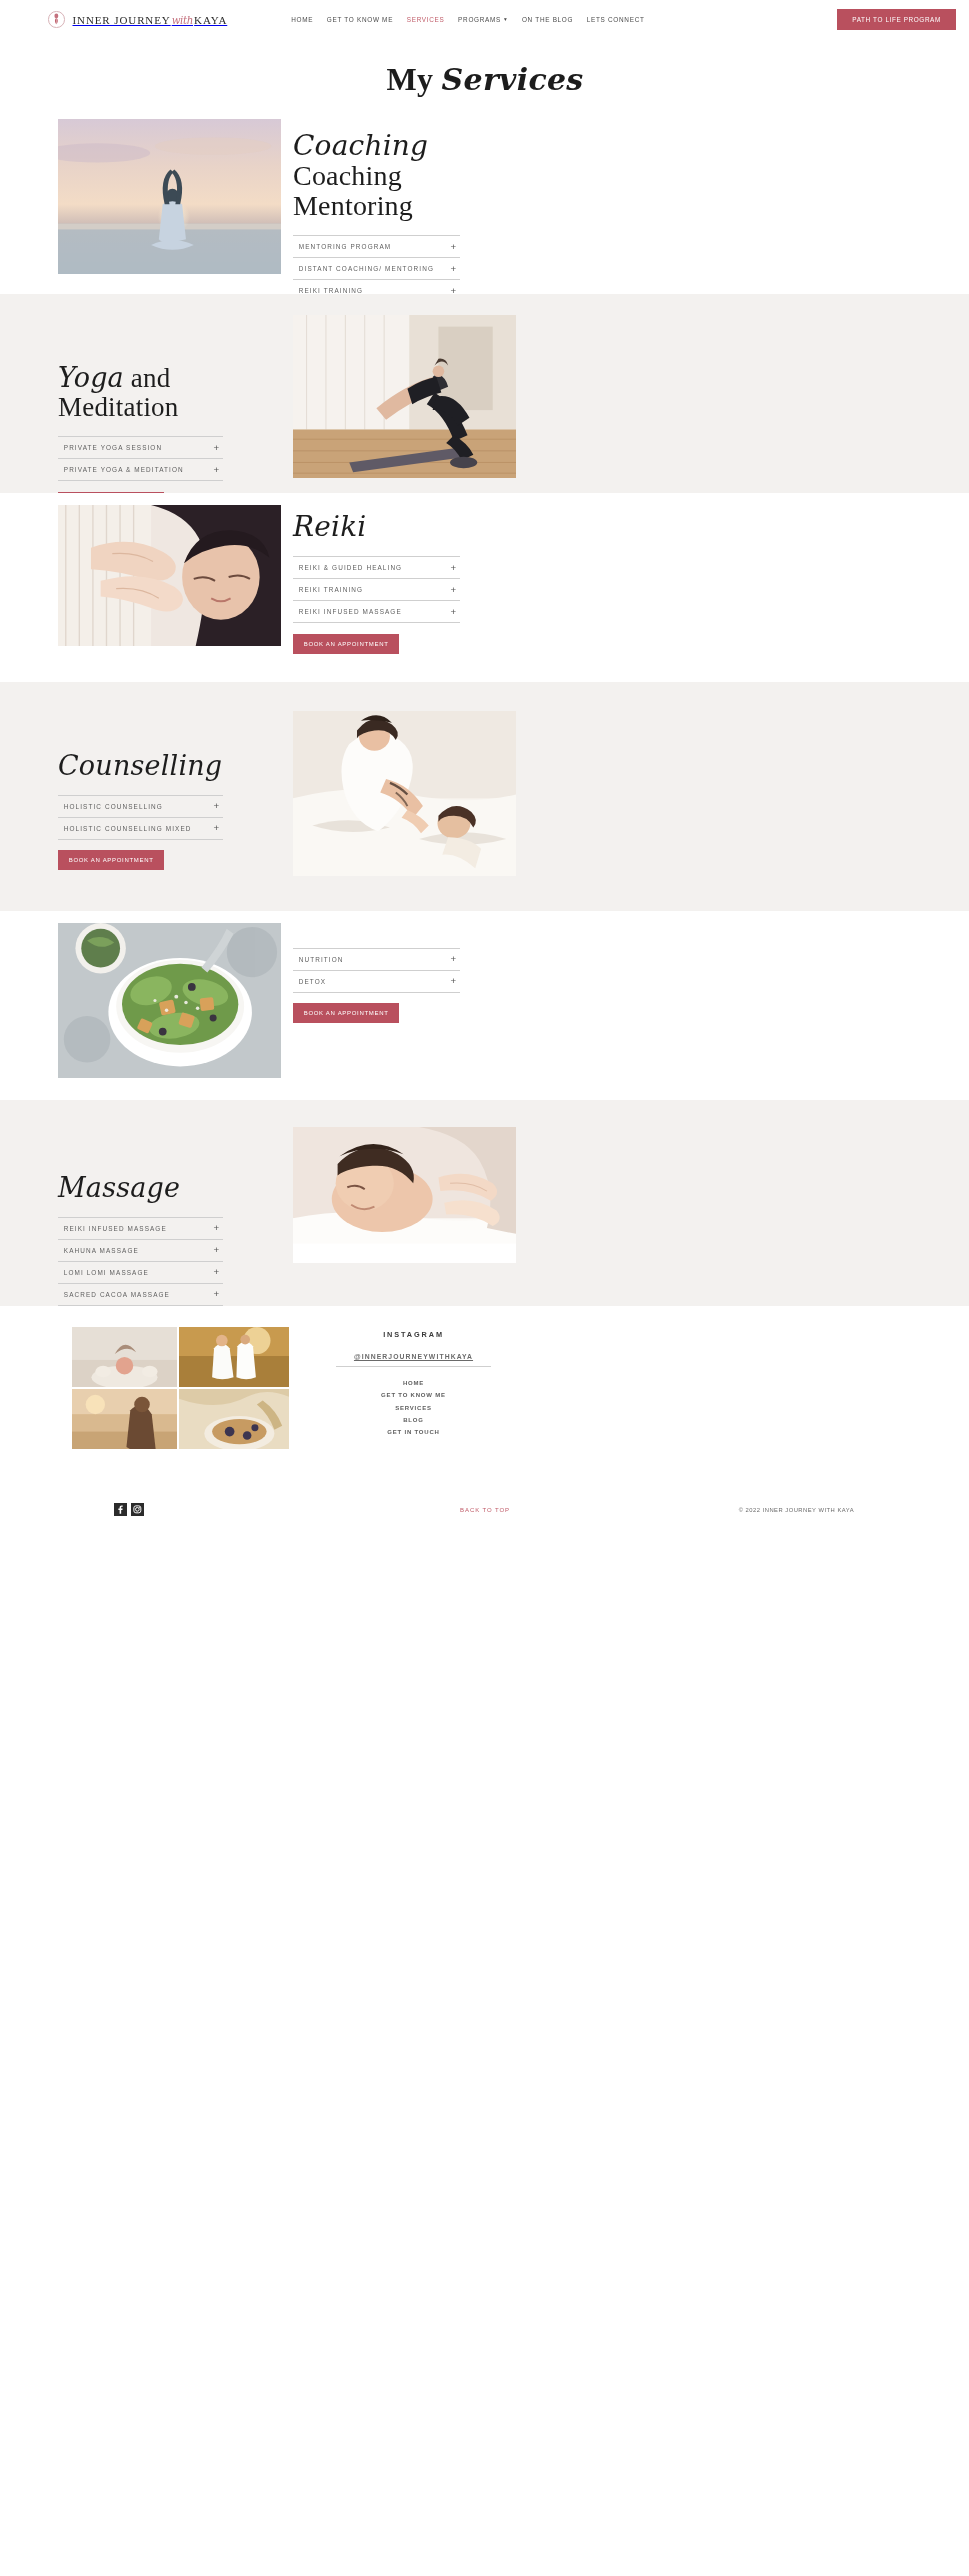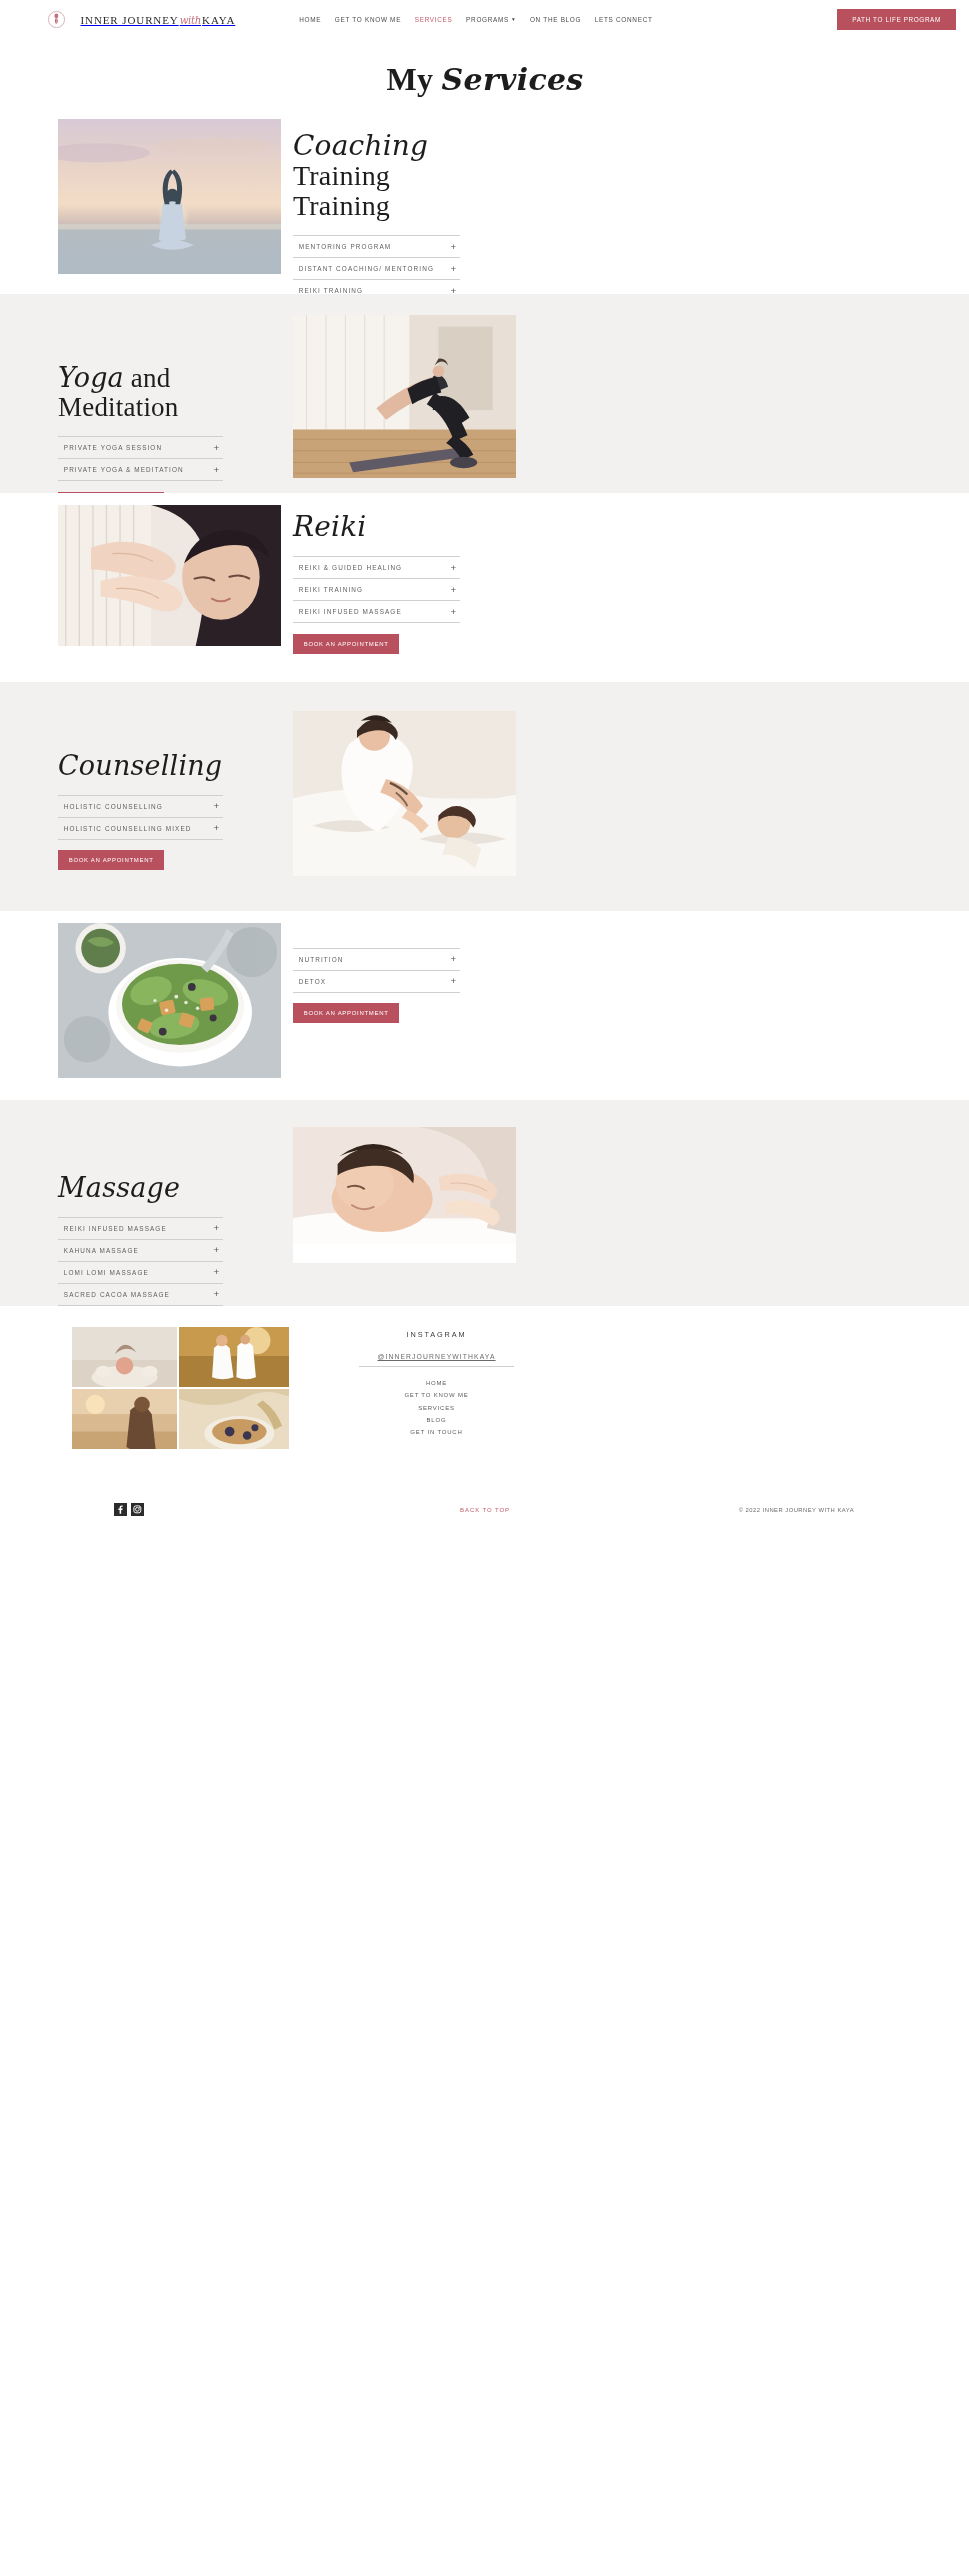--- a/index.html
+++ b/index.html
@@ -11,21 +11,21 @@
   body { width: 970px; height: 2576px; position: relative; overflow: hidden; }
 
   
   .site-header {
     height: 39px;
     display: flex;
     align-items: center;
     background: #ffffff;
     padding: 0 13.6px 0 48px;
   }
-  .brand { display: flex; align-items: center; gap: 16px; }
+  .brand { display: flex; align-items: center; gap: 8px; }
   .brand-mark {
     width: 16.5px; height: 16.5px; border-radius: 50%;
     border: 1px solid #d8b3b8;
     display: flex; align-items: center; justify-content: center;
     flex: 0 0 auto;
   }
   .brand-mark svg { display:block; }
   .brand-text {
     font-family: "Liberation Serif", serif;
     font-size: 11px;
@@ -257,21 +257,21 @@
         <g fill="#3c4a55">
           <ellipse cx="118" cy="80" rx="7" ry="8"></ellipse>
           <path d="M108 88 q10 -6 20 0 l4 36 q-24 6 -28 0 Z" fill="#c7d3e0"></path>
           <path d="M110 88 q-6 -26 6 -36 l3 3 q-9 9 -4 33 Z"></path>
           <path d="M126 88 q6 -26 -6 -36 l-3 3 q9 9 4 33 Z"></path>
           <path d="M96 130 q22 -10 44 0 q-22 10 -44 0 Z" fill="#c7d3e0"></path>
         </g>
       </svg>
     </div>
     <div class="sec-content" style="left:293px; top:11.6px; width:167px;">
-      <h2 class="sec-heading h-lg"><em>Coaching</em><span> Training Training</span></h2>
+      <h2 class="sec-heading h-lg"><em>Coaching</em><span> Coaching Mentoring</span></h2>
       <div class="accordion">
         <div class="acc-item">
             <span class="acc-label">MENTORING PROGRAM</span>
             <span class="acc-plus">+</span>
           </div>
         <div class="acc-item">
             <span class="acc-label">DISTANT COACHING/ MENTORING</span>
             <span class="acc-plus">+</span>
           </div>
         <div class="acc-item">
@@ -575,21 +575,21 @@
         <g fill="#3c3550">
             <circle cx="52" cy="44" r="5"></circle>
             <circle cx="70" cy="48" r="4.4"></circle>
             <circle cx="78" cy="40" r="3.6"></circle>
           </g>
         <path d="M86 12 q14 10 20 26 l-8 4 q-6 -16 -18 -26 Z" fill="#cdb584"></path>
       </svg>
     </div>
   </div>
 
-  <div class="footer-right" style="left:359px; top:24px; width:155px;">
+  <div class="footer-right" style="left:336px; top:24px; width:155px;font-weight:bold;">
     <div class="ig-title">INSTAGRAM</div>
     <a class="ig-handle" href="#">@INNERJOURNEYWITHKAYA</a>
     <nav class="footer-links">
       <a class="footer-link" href="#">HOME</a>
       <a class="footer-link" href="#">GET TO KNOW ME</a>
       <a class="footer-link" href="#">SERVICES</a>
       <a class="footer-link" href="#">BLOG</a>
       <a class="footer-link" href="#">GET IN TOUCH</a>
     </nav>
   </div>

